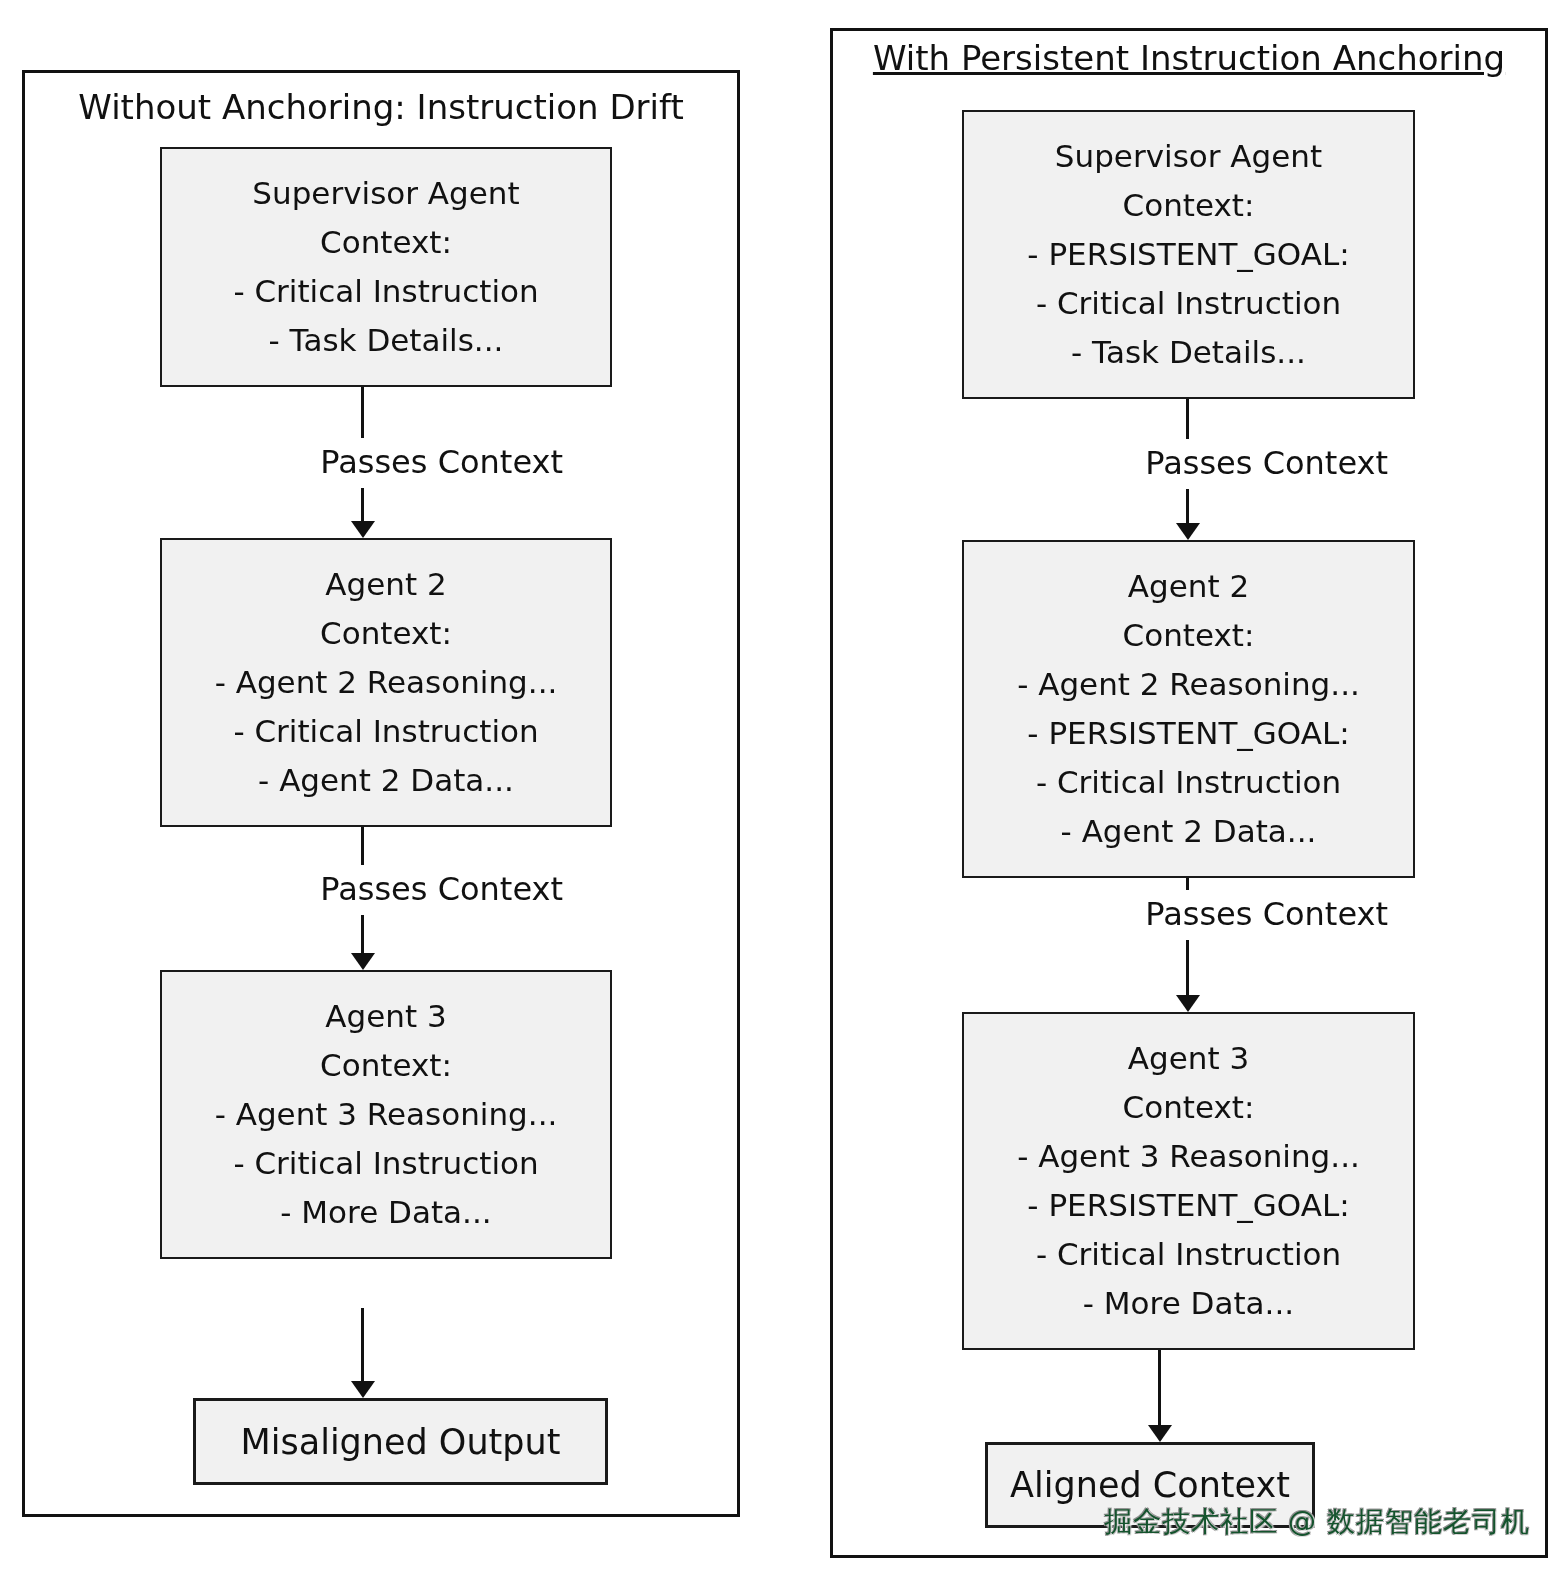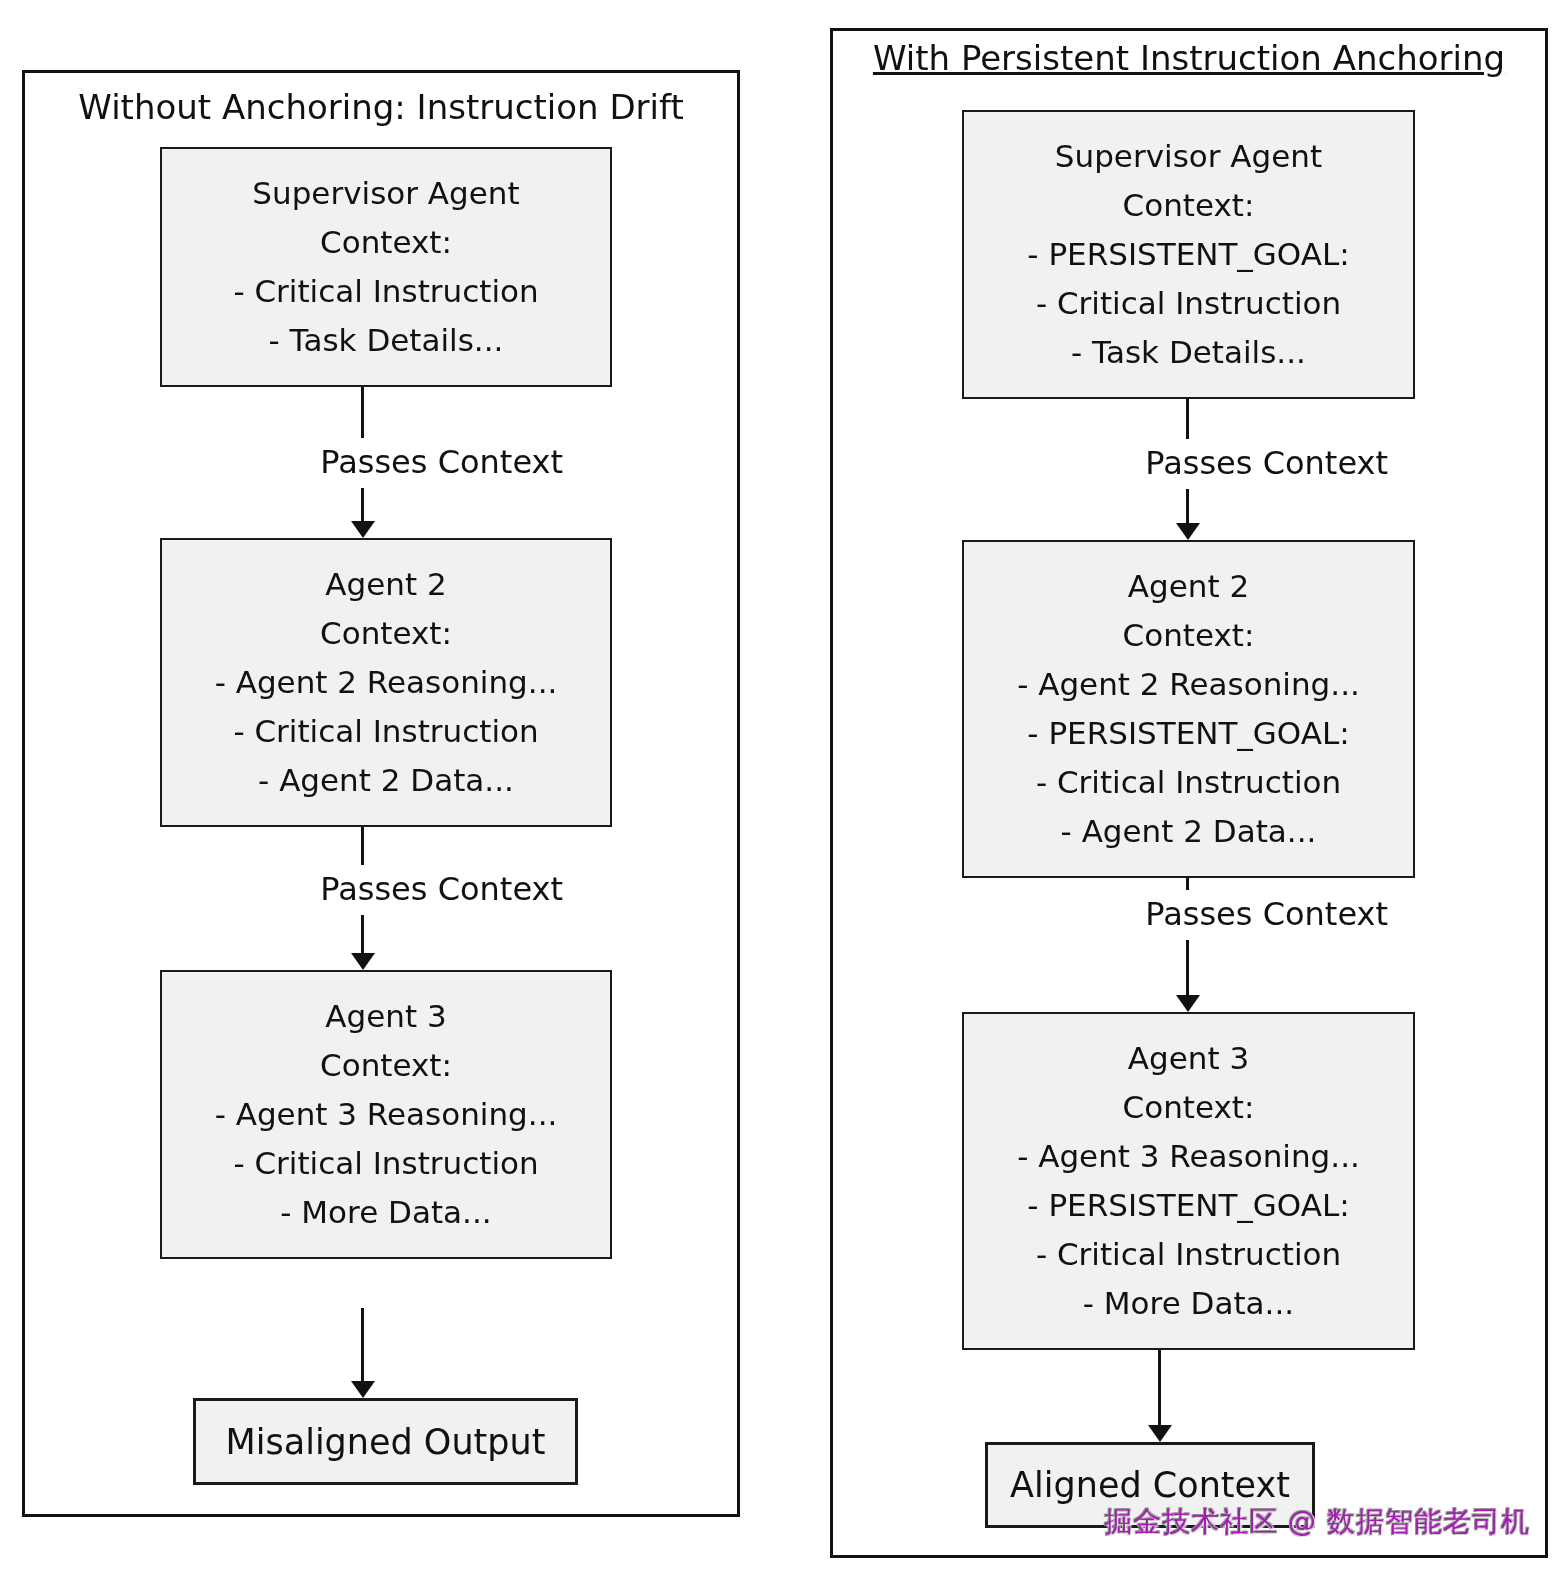--- a/index.html
+++ b/index.html
@@ -17,21 +17,21 @@
   .box-line{white-space:nowrap;}
   .output-box{
     position:absolute;background:#f1f1f1;border:3px solid #1a1a1a;box-sizing:border-box;
     display:flex;align-items:center;justify-content:center;font-size:35px;white-space:nowrap;
   }
   .arrow-line{position:absolute;width:3px;background:#111;}
   .arrow-head{position:absolute;width:0;height:0;border-left:12px solid transparent;
     border-right:12px solid transparent;border-top:17px solid #111;}
   .arrow-label{position:absolute;width:400px;text-align:right;font-size:32px;line-height:48px;white-space:nowrap;}
   .watermark{
-    position:absolute;font-size:28px;letter-spacing:1px;white-space:nowrap;color:#a21caf;
+    position:absolute;font-size:28px;letter-spacing:1px;white-space:nowrap;color:#14532d;
     text-shadow:2px 2px 2px #ffffff,-1px -1px 0 #8f8f8f,1px -1px 0 #8f8f8f,-1px 1px 0 #8f8f8f,1px 1px 0 #8f8f8f;
   }
 </style>
 </head>
 <body>
 
 <div class="canvas">
 
   <div class="panel" style="left:22px;top:70px;width:718px;height:1447px;">
 
@@ -66,21 +66,21 @@
     </div>
 
     <div class="flow-box" style="left:135px;top:897px;width:452px;">
       <div class="box-line">Agent 3</div>
       <div class="box-line">Context:</div>
       <div class="box-line">- Agent 3 Reasoning...</div>
       <div class="box-line">- Critical Instruction</div>
       <div class="box-line">- More Data...</div>
     </div>
 
-    <div class="output-box" style="left:168px;top:1325px;width:385px;height:87px;">Misaligned Output</div>
+    <div class="output-box" style="left:168px;top:1325px;width:415px;height:87px;">Misaligned Output</div>
   </div>
 
   <div class="panel" style="left:830px;top:28px;width:718px;height:1530px;">
 
     <div class="panel-title" style="top:7px;text-decoration:underline;">With Persistent Instruction Anchoring</div>
 
     <div class="arrow-line" style="left:353px;top:368px;height:40px;"></div>
     <div class="arrow-label" style="left:155px;top:408px;">Passes Context</div>
     <div class="arrow-line" style="left:353px;top:458px;height:34px;"></div>
     <div class="arrow-head" style="left:343px;top:492px;"></div>

